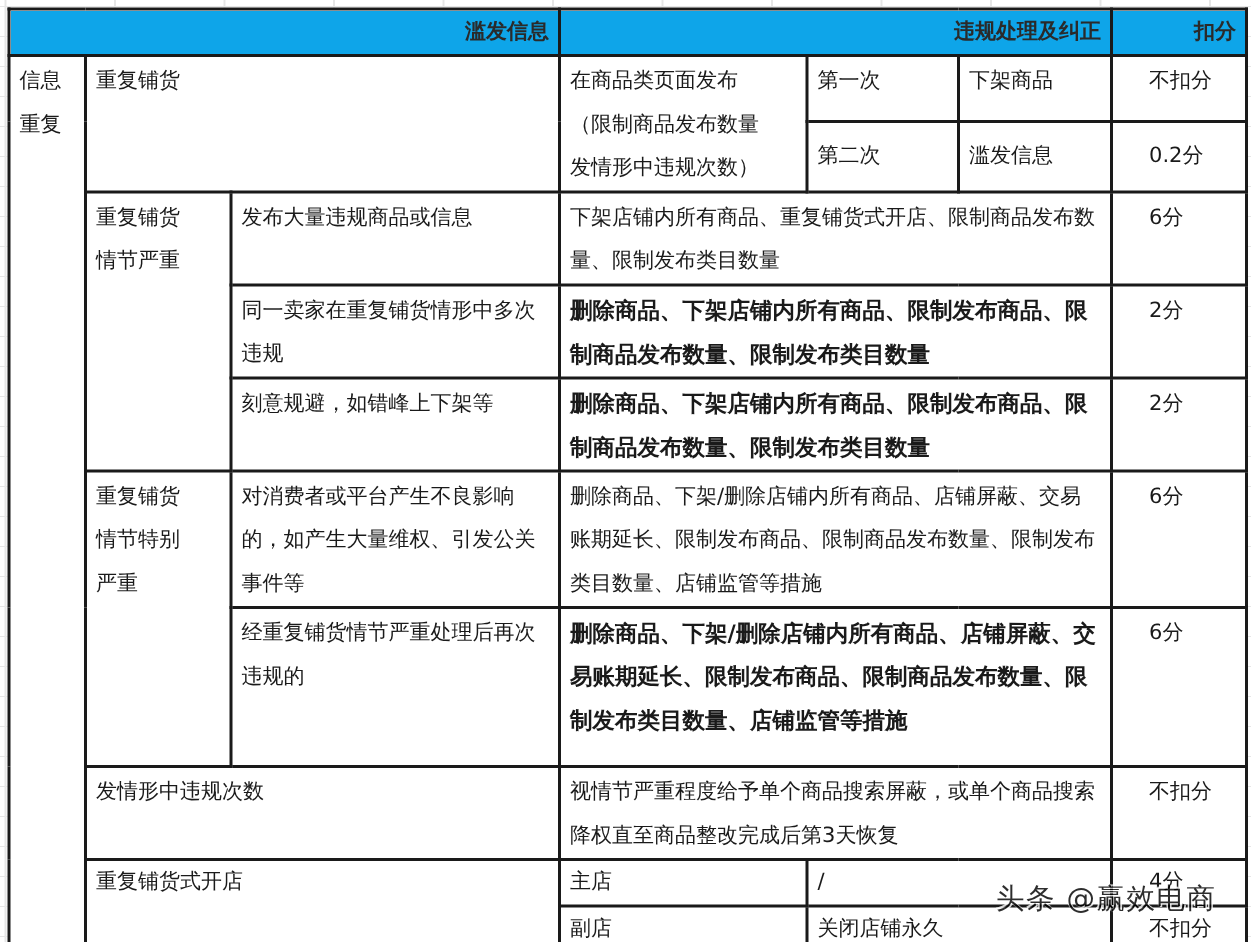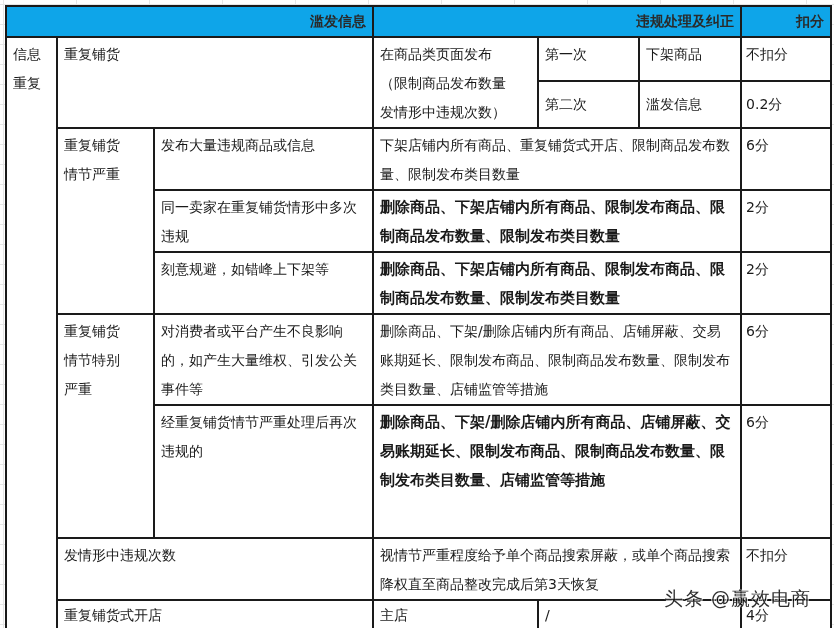--- a/index.html
+++ b/index.html
@@ -36,21 +36,21 @@
       text-align: right;
       vertical-align: middle;
       font-weight: bold;
       height: 27px;
       line-height: 27px;
       font-size: 14px;
       color: #2a2a2a;
     }
     .pad-top { padding-top: 2px; }
     .big { font-size: 15px; line-height: 29px; font-weight: bold; }
-    .score { padding-left: 4px; }
+    .score { padding-left: 24px; }
     .watermark {
       position: absolute; left: 664px; top: 586px;
       font-size: 19px; color: #000000; opacity: 0.82;
       letter-spacing: 1px;
       text-shadow: 0 0 1px #fff, 1px 1px 0 #fff, -1px -1px 0 #fff;
       white-space: nowrap;
     }
   </style>
 </head>
 <body>
@@ -118,21 +118,21 @@
   <tr style="height:89px">
     <td rowspan="2" class="pad-top">
       <div>重复铺货</div>
       <div>情节特别</div>
       <div>严重</div>
     </td>
     <td class="pad-top">对消费者或平台产生不良影响的，如产生大量维权、引发公关事件等</td>
     <td colspan="3" class="pad-top">删除商品、下架/删除店铺内所有商品、店铺屏蔽、交易账期延长、限制发布商品、限制商品发布数量、限制发布类目数量、店铺监管等措施</td>
     <td class="pad-top score">6分</td>
   </tr>
-  <tr style="height:133px">
+  <tr style="height:106px">
     <td class="pad-top">经重复铺货情节严重处理后再次违规的</td>
     <td colspan="3" class="pad-top big">删除商品、下架/删除店铺内所有商品、店铺屏蔽、交易账期延长、限制发布商品、限制商品发布数量、限制发布类目数量、店铺监管等措施</td>
     <td class="pad-top score">6分</td>
   </tr>
 
   <tr style="height:60px">
     <td colspan="2" class="pad-top">发情形中违规次数</td>
     <td colspan="3" class="pad-top">视情节严重程度给予单个商品搜索屏蔽，或单个商品搜索降权直至商品整改完成后第3天恢复</td>
     <td class="pad-top score">不扣分</td>
   </tr>

